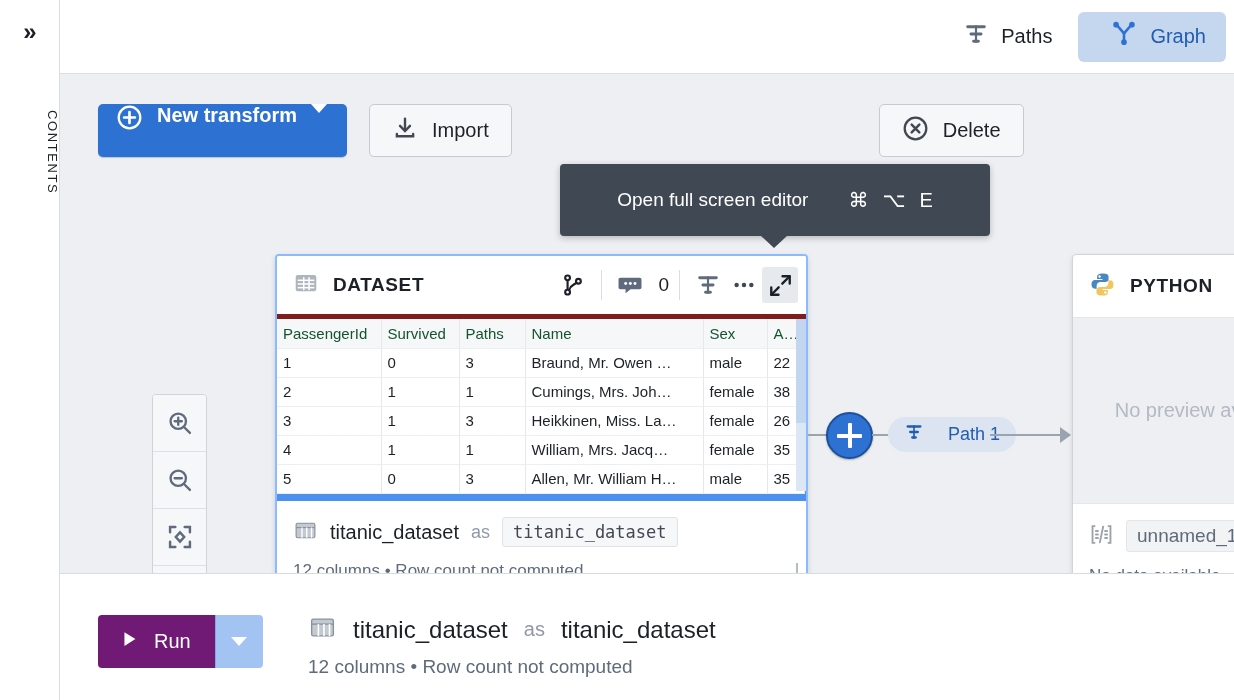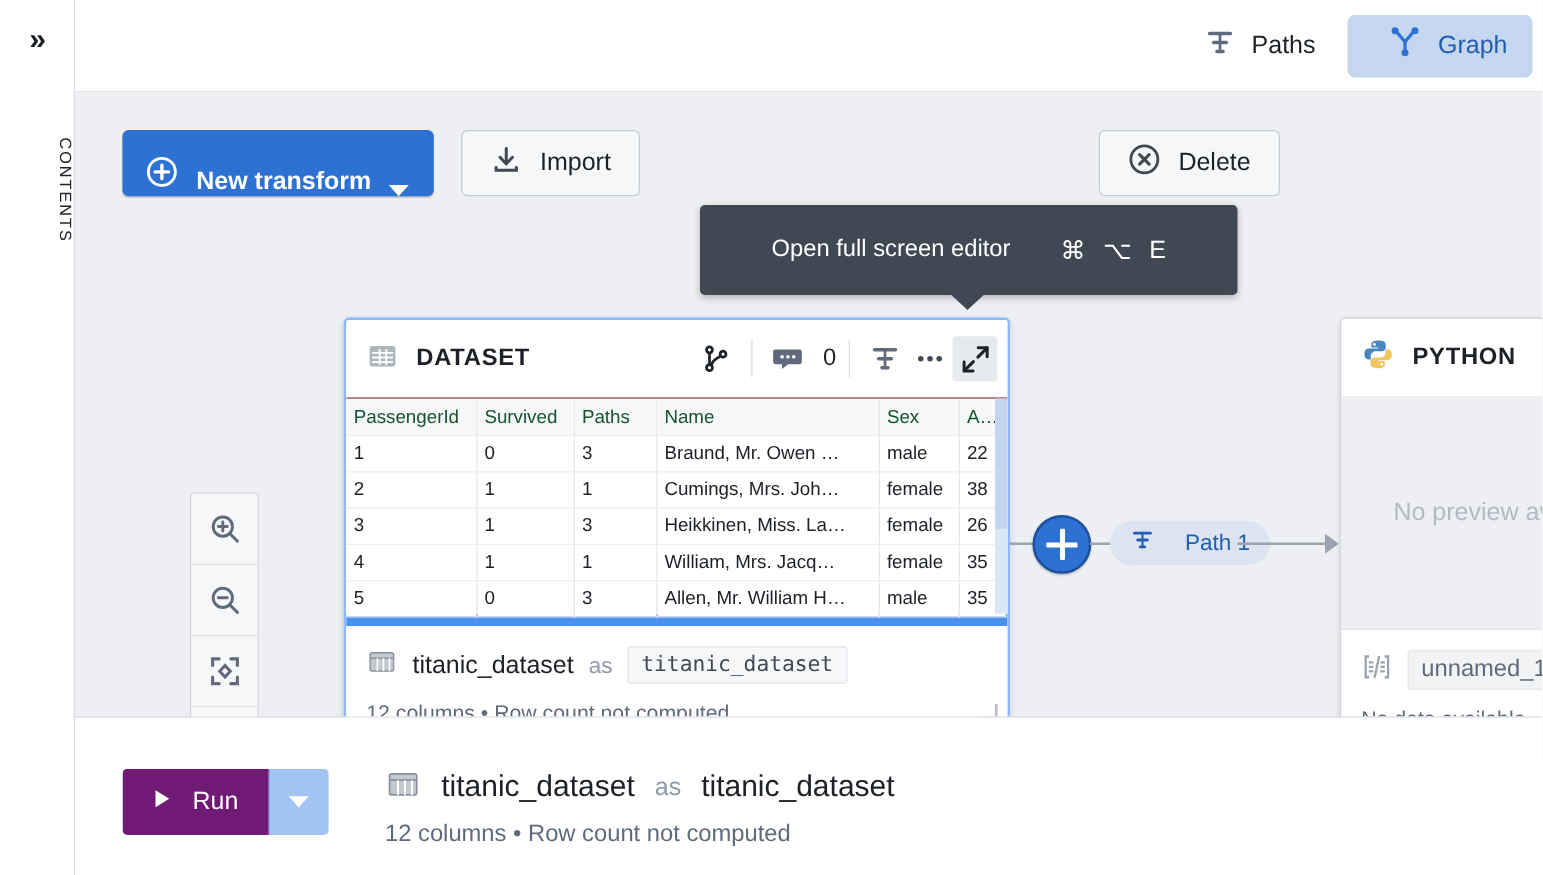--- a/index.html
+++ b/index.html
@@ -45,21 +45,21 @@
 
   
   .canvas {
     position: absolute; left: 60px; top: 74px; width: 1174px; height: 500px;
     background: #edeff2; border-bottom: 1px solid #d8dce2; overflow: hidden;
   }
 
   
   .toolbar { position: absolute; left: 38px; top: 30px; display: flex; align-items: center; gap: 22px; }
   .btn-primary {
-    display: flex; align-items: flex-end; gap: 14px;
+    display: flex; align-items: flex-start; gap: 14px;
     height: 53px; padding: 0 20px 0 18px; border-radius: 5px;
     background: #2d72d2; color: #ffffff; font-size: 20px; font-weight: 700;
     cursor: pointer; box-shadow: 0 1px 1px rgba(17,20,24,.2);
   }
   .btn-ghost {
     display: flex; align-items: center; gap: 14px;
     height: 53px; padding: 0 22px; border-radius: 5px;
     background: #f6f7f9; color: #1c2127; font-size: 20px;
     border: 1px solid #c5cbd3; cursor: pointer;
   }
@@ -93,21 +93,21 @@
   .zoomctl button:last-child { border-bottom: 0; }
 
   
   .card-dataset {
     position: absolute; left: 215px; top: 180px; width: 533px; height: 362px;
     background: #ffffff; border: 2px solid #8abbff; border-radius: 4px;
     box-shadow: 0 2px 5px rgba(17,20,24,.15); overflow: hidden;
   }
   .card-head {
     display: flex; align-items: center; height: 63px; padding: 0 8px 0 16px;
-    background: #ffffff; border-bottom: 1px solid #7f1d1d;
+    background: #ffffff; border-bottom: 5px solid #7f1d1d;
   }
   .card-title { font-size: 19px; font-weight: 700; letter-spacing: .6px; color: #1c2127; margin-left: 14px; }
   .head-spacer { flex: 1; }
   .head-ico {
     display: flex; align-items: center; justify-content: center;
     width: 36px; height: 36px; border-radius: 3px; color: #404854; cursor: pointer;
   }
   .head-ico.active { background: #e6eaef; }
   .head-sep { width: 1px; height: 30px; background: #d9dde2; margin: 0 10px; }
   .cmt-count { font-size: 19px; color: #1c2127; margin-left: 10px; }

